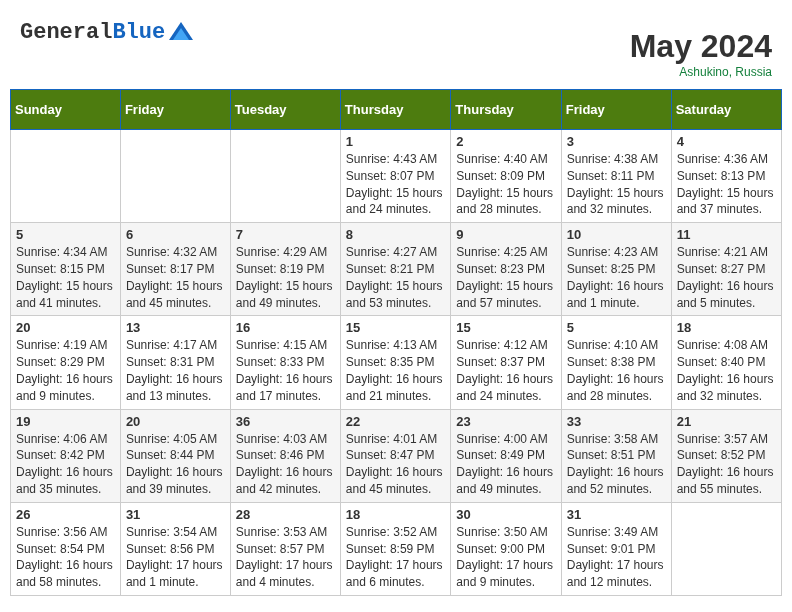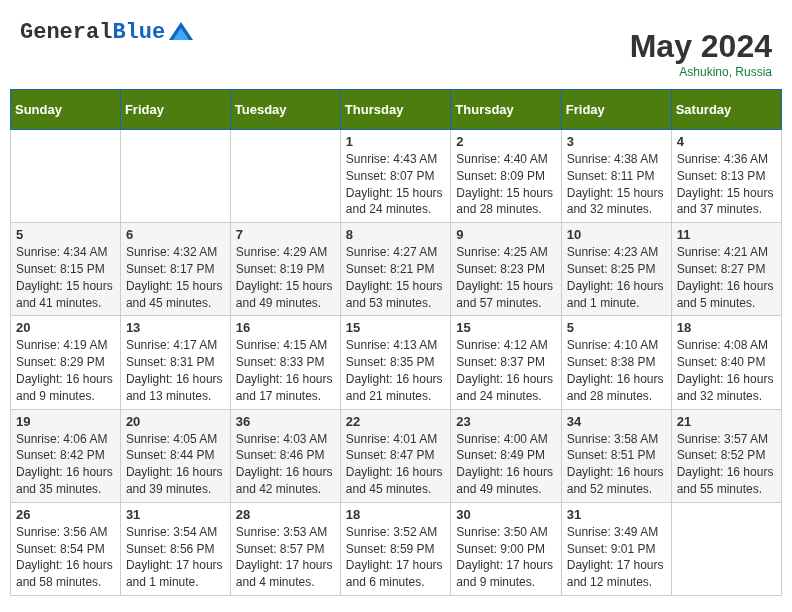--- a/index.html
+++ b/index.html
@@ -219,21 +219,21 @@
         </td>
         <td>
           <span class="day-number">22</span>
           <div class="day-info">Sunrise: 4:01 AM<br>Sunset: 8:47 PM<br>Daylight: 16 hours and 45 minutes.</div>
         </td>
         <td>
           <span class="day-number">23</span>
           <div class="day-info">Sunrise: 4:00 AM<br>Sunset: 8:49 PM<br>Daylight: 16 hours and 49 minutes.</div>
         </td>
         <td>
-          <span class="day-number">34</span>
+          <span class="day-number">33</span>
           <div class="day-info">Sunrise: 3:58 AM<br>Sunset: 8:51 PM<br>Daylight: 16 hours and 52 minutes.</div>
         </td>
         <td>
           <span class="day-number">21</span>
           <div class="day-info">Sunrise: 3:57 AM<br>Sunset: 8:52 PM<br>Daylight: 16 hours and 55 minutes.</div>
         </td>
       </tr>
       <tr>
         <td>
           <span class="day-number">26</span>

